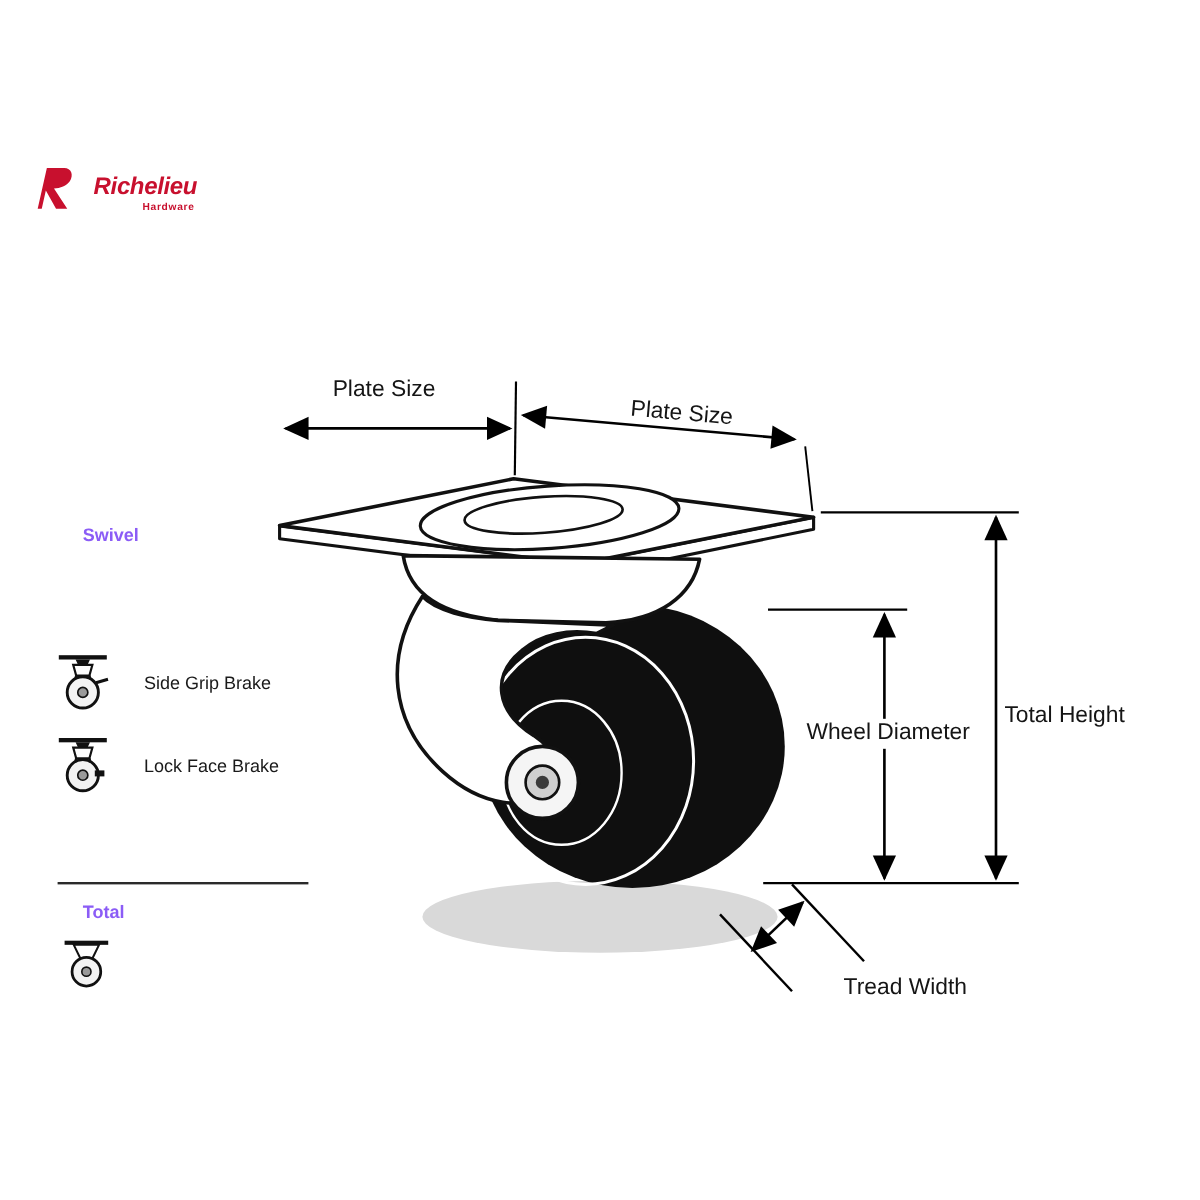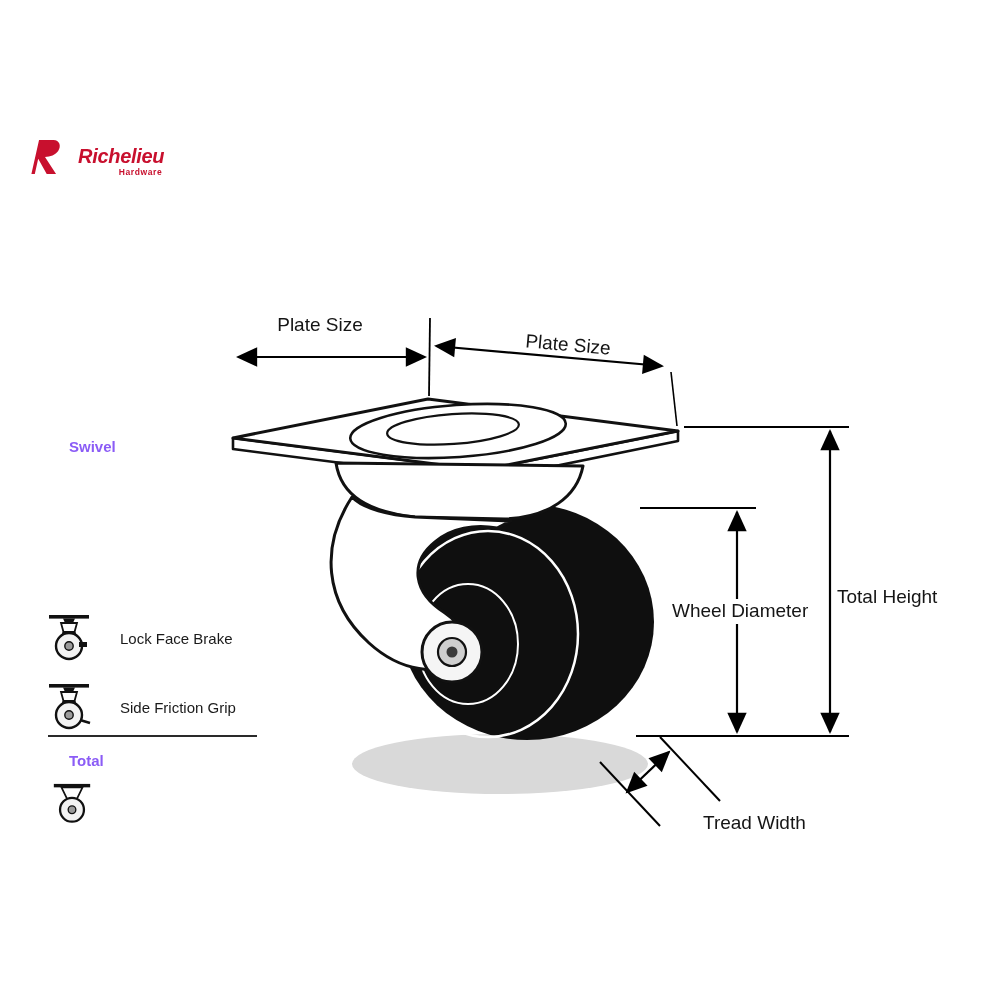--- a/index.html
+++ b/index.html
@@ -126,36 +126,36 @@
 
   <div class="dim-label center" style="left:250px;top:314px;width:140px">Plate Size</div>
   <div class="dim-label center" style="left:498px;top:334px;width:140px;transform:rotate(5deg)">Plate Size</div>
   <div class="dim-label bg" style="left:667px;top:599px">Wheel Diameter</div>
   <div class="dim-label bg" style="left:832px;top:585px">Total Height</div>
   <div class="dim-label" style="left:703px;top:812px">Tread Width</div>
 
   <div class="legend-heading" style="top:438px">Swivel</div>
 
 
+  <div class="legend-item" style="top:541px">
+    <svg class="mini" viewBox="0 0 46 50" aria-hidden="true">
+      <use href="#mini-swivel"></use>
+      <line x1="34" y1="25" x2="44" y2="22" stroke="#111" stroke-width="2.6"></line>
+    </svg>
+    <span class="legend-label">Side Grip Brake</span>
+  </div>
 
   <div class="legend-item" style="top:610px">
     <svg class="mini" viewBox="0 0 46 50" aria-hidden="true">
       <use href="#mini-swivel"></use>
       <rect x="33" y="29" width="8" height="5" fill="#111"></rect>
     </svg>
     <span class="legend-label">Lock Face Brake</span>
   </div>
 
-  <div class="legend-item" style="top:679px">
-    <svg class="mini" viewBox="0 0 46 50" aria-hidden="true">
-      <use href="#mini-swivel"></use>
-      <line x1="34" y1="38" x2="44" y2="41" stroke="#111" stroke-width="2.6"></line>
-    </svg>
-    <span class="legend-label">Side Friction Grip</span>
-  </div>
 
   <hr class="legend-divider">
 
   <div class="legend-heading" style="top:752px">Total</div>
 
   <svg class="fixed-icon" viewBox="0 0 46 50" aria-hidden="true">
     <use href="#mini-fixed"></use>
   </svg>
 
 </div>

